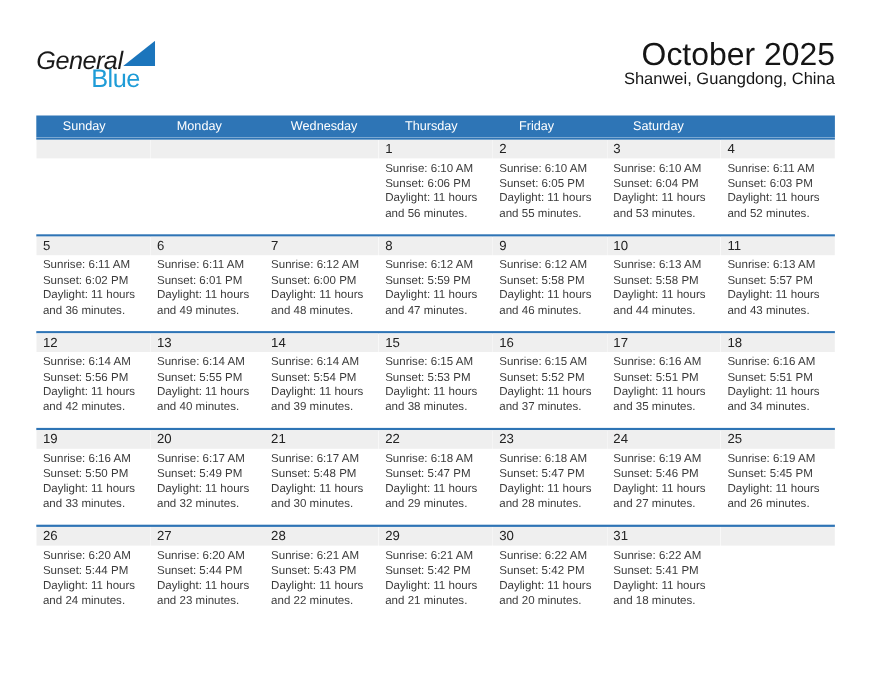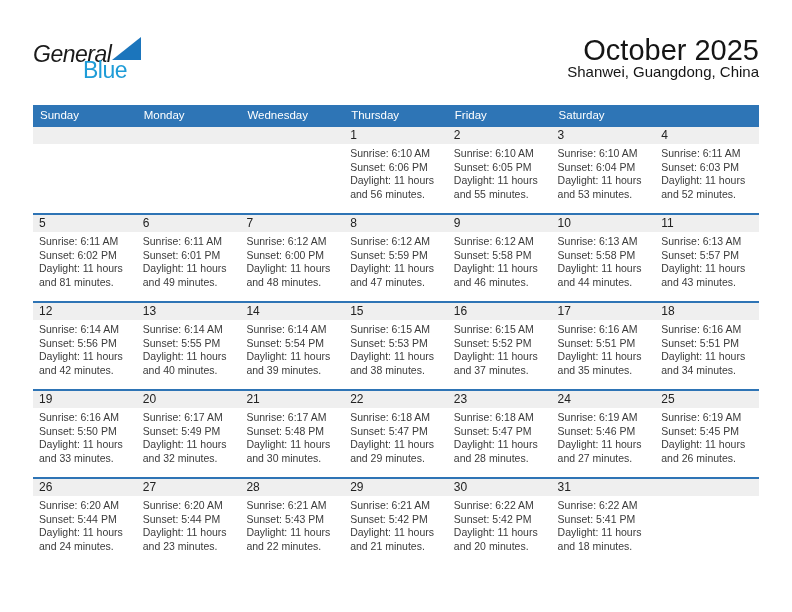--- a/index.html
+++ b/index.html
@@ -35,21 +35,21 @@
   
   .calendar {
     position: absolute; left: 33px; top: 105px; width: 726px;
   }
   .weekday-header {
     display: grid; grid-template-columns: repeat(7, 1fr);
     background: #2e75b6; height: 20px;
   }
   .weekday-header span {
     color: #ffffff; font-size: 11.5px; line-height: 20px;
-    padding-left: 7px; overflow: hidden; white-space: nowrap;
+    padding-left: 24px; overflow: hidden; white-space: nowrap;
   }
   .week-row {
     display: grid; grid-template-columns: repeat(7, 1fr);
     border-top: 2px solid #2e74b5;
     height: 88px; box-sizing: border-box; background: #ffffff;
   }
   .cell { overflow: hidden; }
   .day-num {
     background: #efefef; height: 17px; line-height: 17px;
     font-size: 12px; color: #222222; padding-left: 6px;
@@ -140,21 +140,21 @@
             <div class="detail">Daylight: 11 hours</div>
             <div class="detail">and 52 minutes.</div>
           </div>
         </div>
         <div class="week-row">
           <div class="cell">
             <div class="day-num">5</div>
             <div class="detail first">Sunrise: 6:11 AM</div>
             <div class="detail">Sunset: 6:02 PM</div>
             <div class="detail">Daylight: 11 hours</div>
-            <div class="detail">and 81 minutes.</div>
+            <div class="detail">and 36 minutes.</div>
           </div>
           <div class="cell">
             <div class="day-num">6</div>
             <div class="detail first">Sunrise: 6:11 AM</div>
             <div class="detail">Sunset: 6:01 PM</div>
             <div class="detail">Daylight: 11 hours</div>
             <div class="detail">and 49 minutes.</div>
           </div>
           <div class="cell">
             <div class="day-num">7</div>

